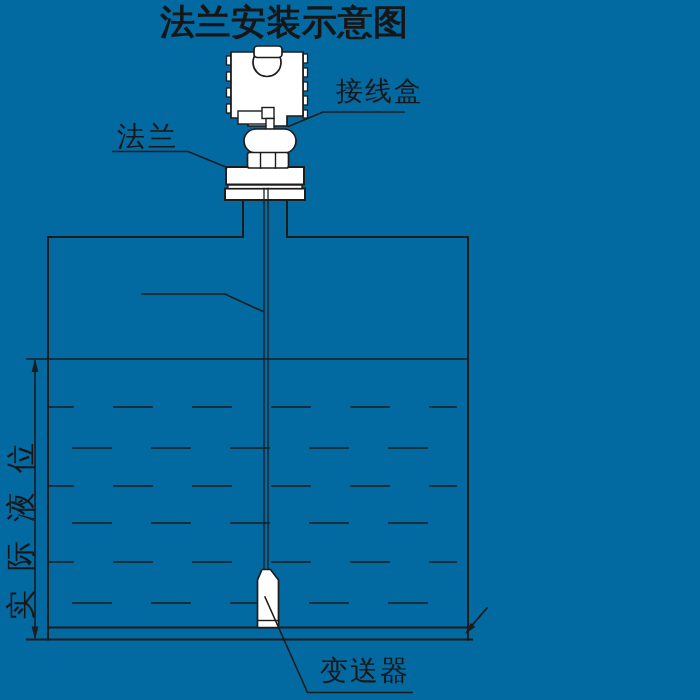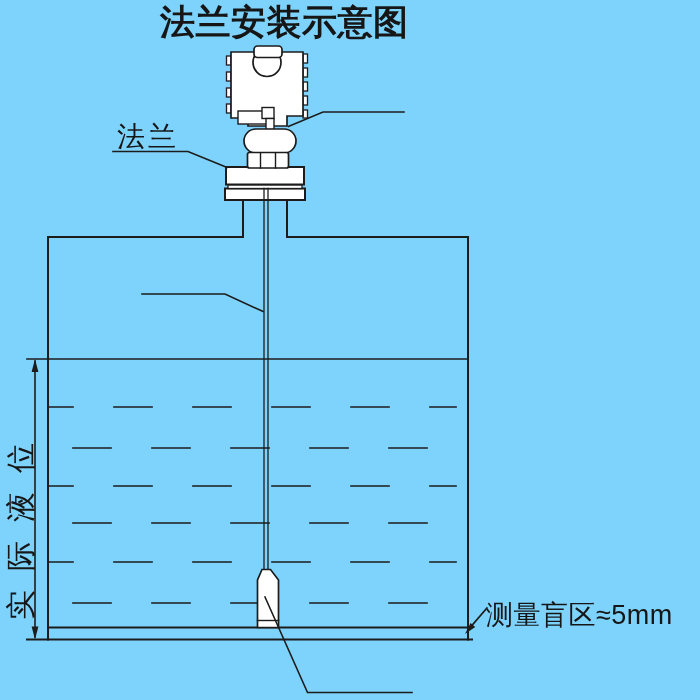--- a/index.html
+++ b/index.html
@@ -1,17 +1,17 @@
 <!DOCTYPE html>
 <html><head>
 <meta charset="utf-8">
 <style>
   html,body{margin:0;padding:0;background:#ffffff;}
   .canvas{
-    position:relative;width:700px;height:700px;background:#7dd3fc;overflow:hidden;
+    position:relative;width:700px;height:700px;background:#0369a1;overflow:hidden;
     font-family:"Liberation Sans",sans-serif;color:#111;
   }
   .diagram-svg{position:absolute;left:0;top:0;width:700px;height:700px;}
   .lbl{position:absolute;color:#161616;white-space:nowrap;line-height:1.05;}
   .title{left:160px;top:4px;font-size:35px;font-weight:700;letter-spacing:0.5px;}
   .lbl-jbox{left:336px;top:77px;font-size:27px;letter-spacing:2px;}
   .lbl-flange{left:117px;top:122px;font-size:28px;letter-spacing:3px;}
   .lbl-cable{left:112px;top:264px;font-size:27px;letter-spacing:1px;}
   .lbl-trans{left:320px;top:656px;font-size:28px;letter-spacing:2px;}
   .lbl-blind{left:486px;top:601px;font-size:27px;letter-spacing:0.5px;}
@@ -104,17 +104,18 @@
       <polyline points="142,294 225,294 263,311.5"></polyline>
       <polyline points="265,597 307.5,692.5 412,692.5"></polyline>
       <g>
         <line x1="487" y1="608" x2="468" y2="630"></line>
         <polygon fill="#1c1c1c" stroke="none" points="465,634 470.6,622.9 475.2,626.9"></polygon>
       </g>
     </g>
   </svg>
 
   <div class="lbl title">法兰安装示意图</div>
+  <div class="lbl lbl-jbox">接线盒</div>
   <div class="lbl lbl-flange">法兰</div>
   <div class="lbl lbl-level">实际液位</div>
-  <div class="lbl lbl-blind">测量盲区≈5mm</div>
+  <div class="lbl lbl-trans">变送器</div>
 
 </div>
 
 </body></html>

